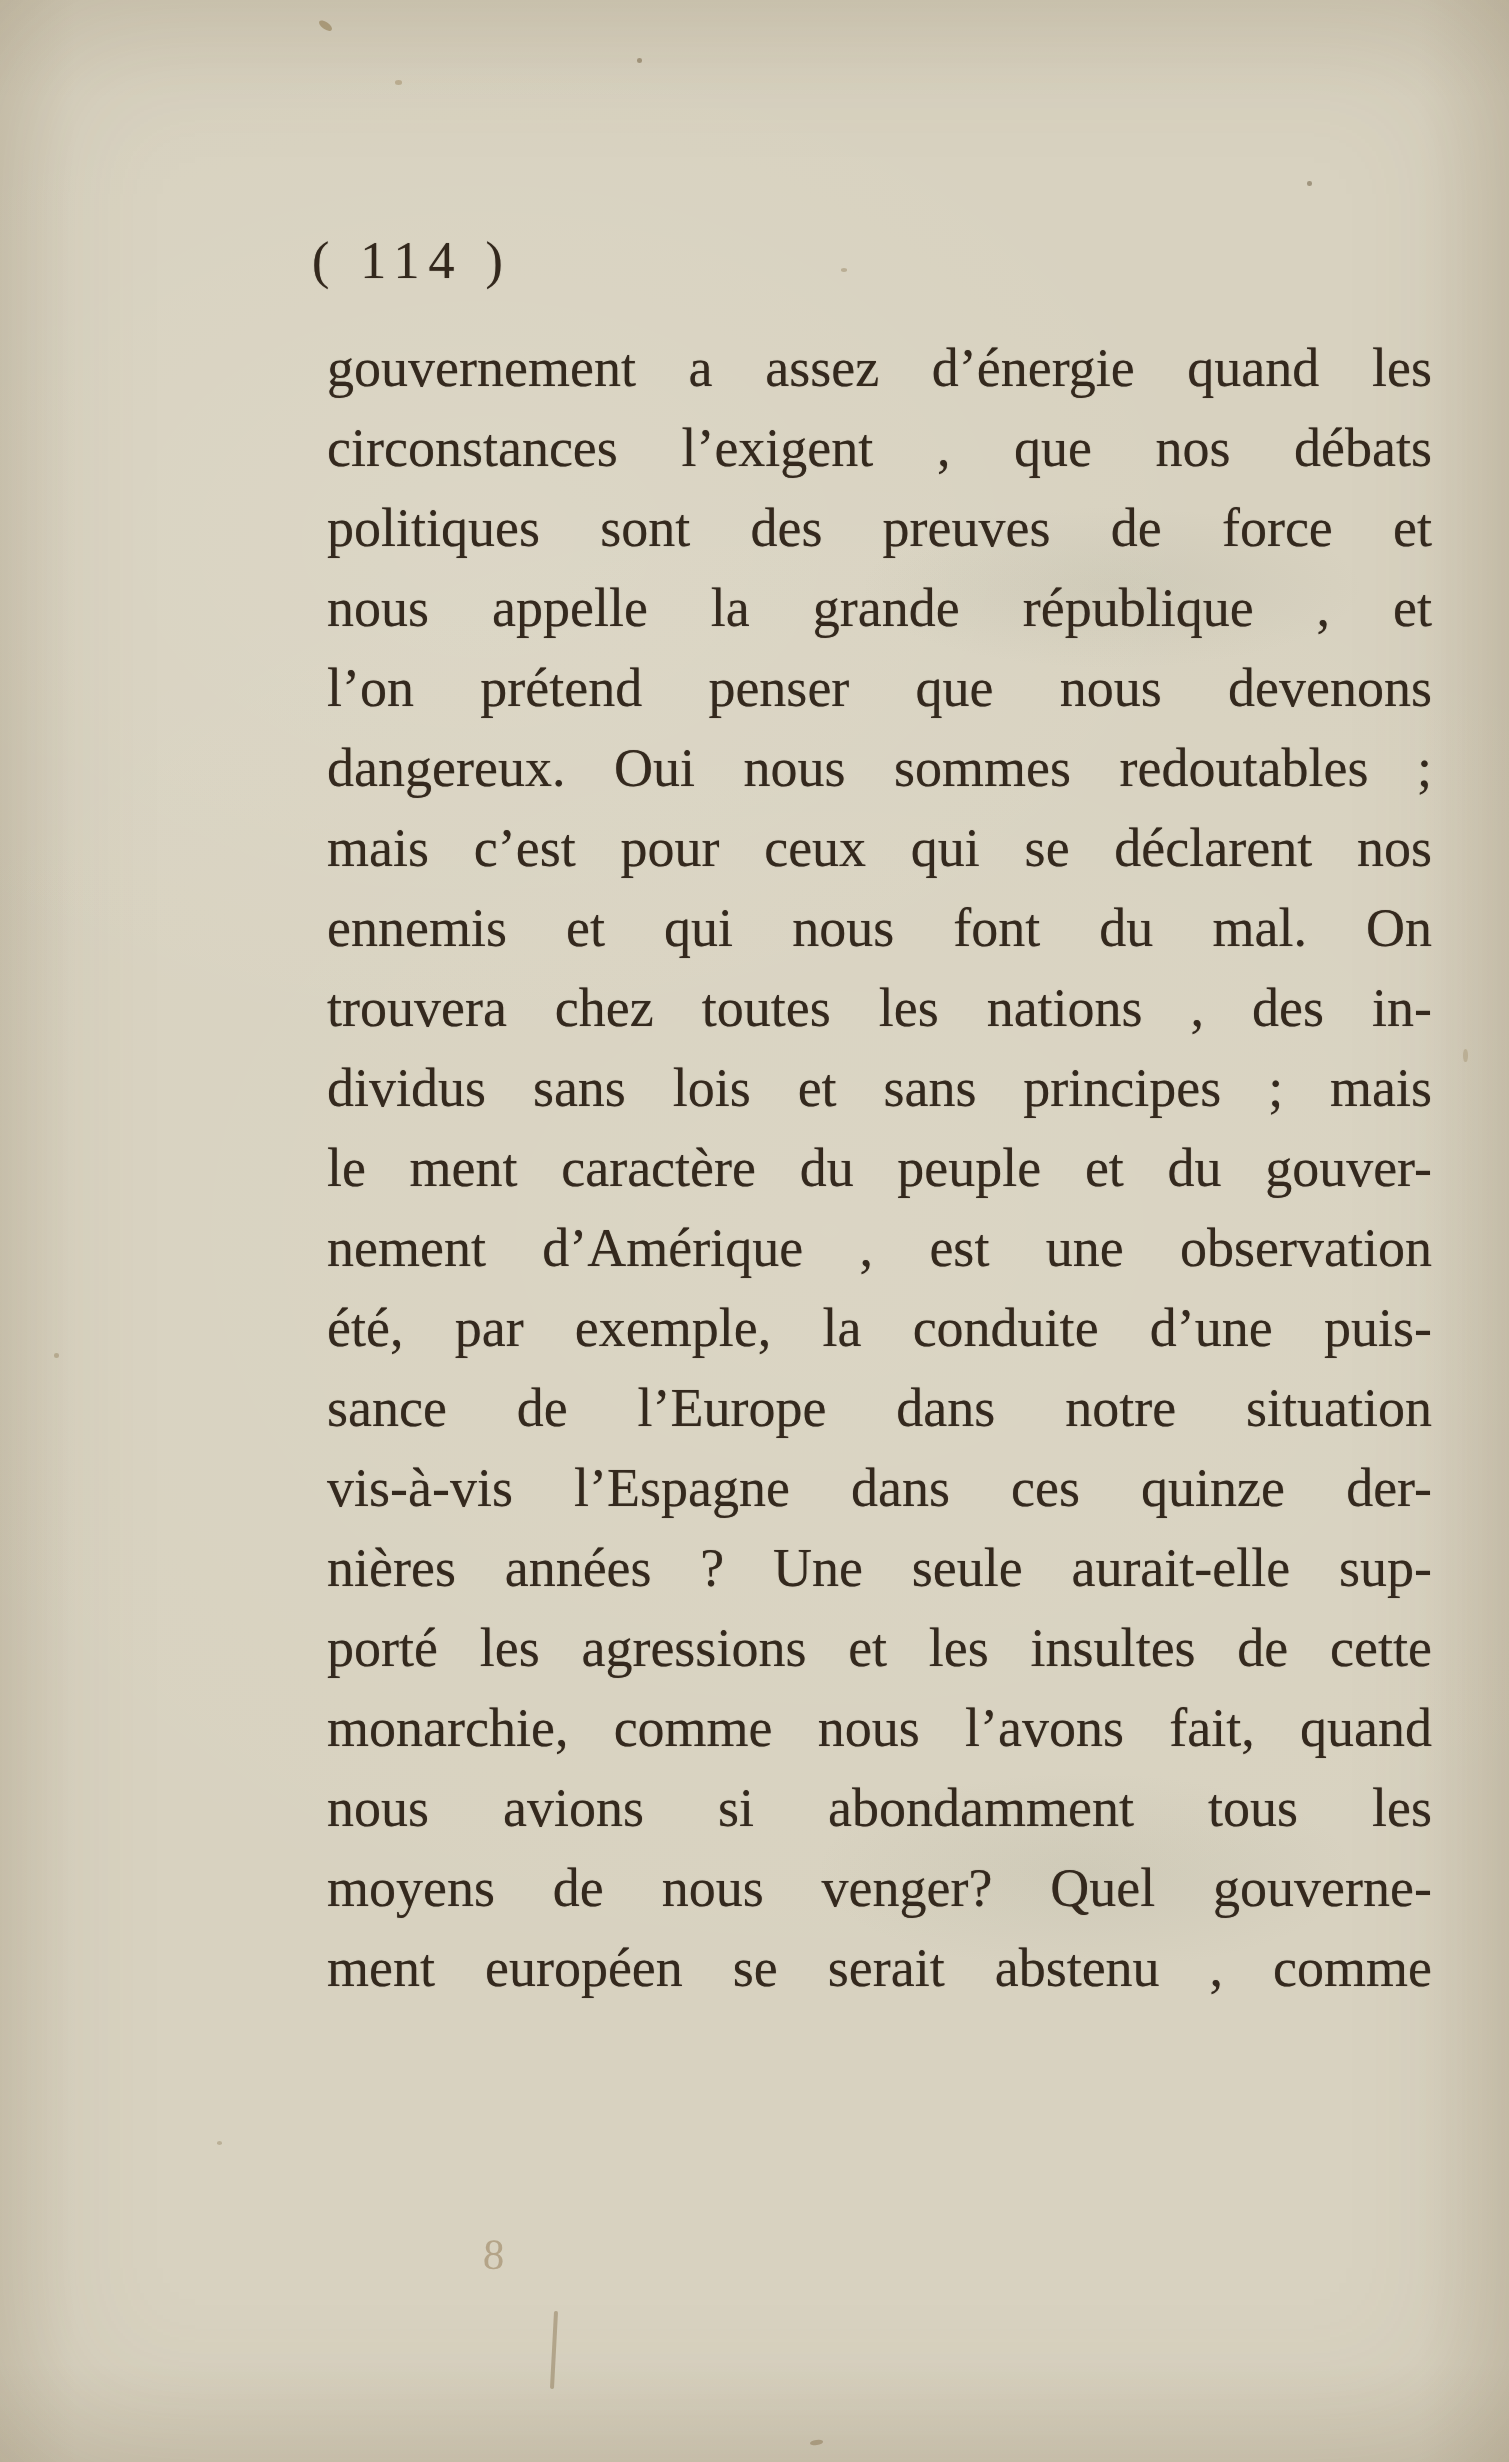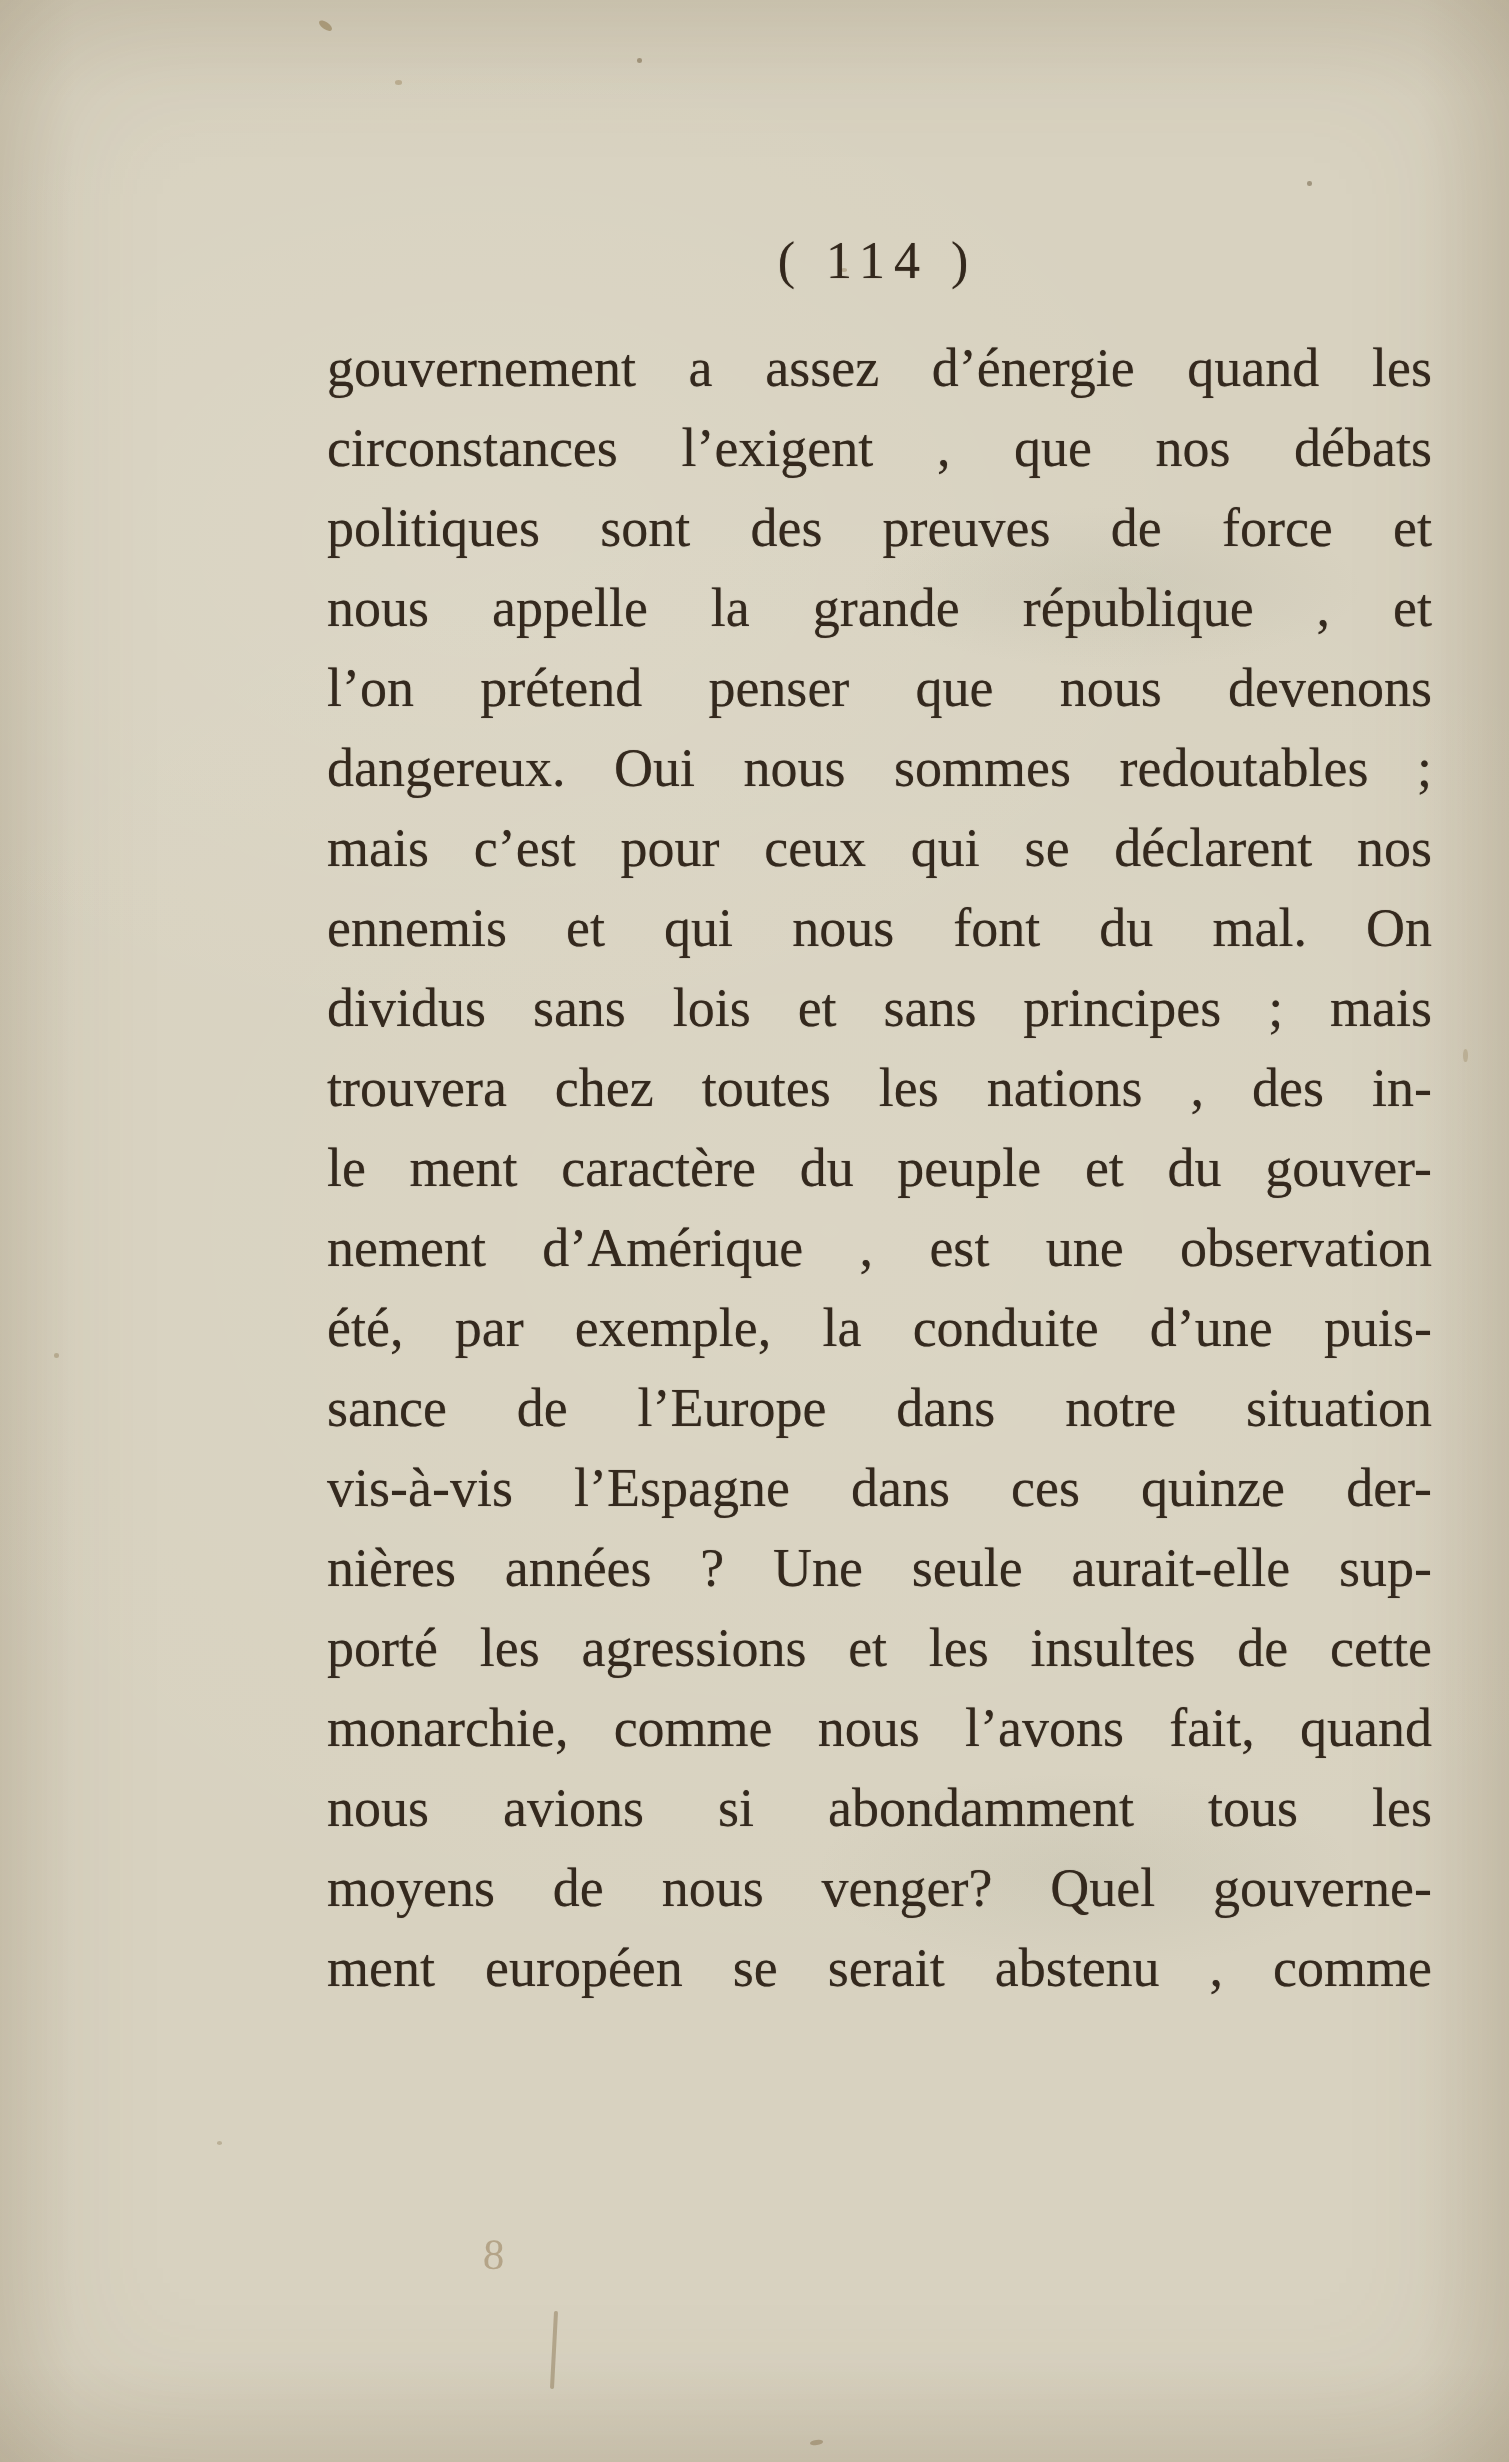--- a/index.html
+++ b/index.html
@@ -20,24 +20,23 @@
     background:
       radial-gradient(1176px 814px at 32% 22%, rgba(255,255,248,0.10), rgba(255,255,248,0) 65%),
       radial-gradient(1537px 1176px at 55% 50%, rgba(255,255,245,0.08), rgba(255,255,245,0) 70%),
       linear-gradient(to right, rgba(148,132,102,0.14), rgba(148,132,102,0) 5%, rgba(148,132,102,0) 94%, rgba(148,132,102,0.18)),
       linear-gradient(to bottom, rgba(148,132,102,0.10), rgba(148,132,102,0) 4%, rgba(148,132,102,0) 96%, rgba(148,132,102,0.15)),
       #d8d2c0;
     box-shadow: inset 0 0 163px rgba(112,96,68,0.18);
   }
   .page-number {
     position: absolute;
-    left: 325px;
+    left: 312px;
     top: 231px;
     width: 1105px;
-    text-align: center;
     font-size: 52px;
     letter-spacing: 9px;
     color: #33281d;
     text-shadow: 0 0 0.9px rgba(51,40,29,0.55);
   }
   .text-block {
     position: absolute;
     left: 327px;
     top: 328px;
     width: 1105px;
@@ -103,22 +102,22 @@
 
   <div class="text-block">
       <div class="line"><span>gouvernement a assez d’énergie quand les</span></div>
       <div class="line"><span>circonstances l’exigent , que nos débats</span></div>
       <div class="line"><span>politiques sont des preuves de force et</span></div>
       <div class="line"><span>nous appelle la </span><span class="it">grande république</span><span> , et</span></div>
       <div class="line"><span>l’on prétend penser que nous devenons</span></div>
       <div class="line"><span>dangereux. Oui nous sommes redoutables ;</span></div>
       <div class="line"><span>mais c’est pour ceux qui se déclarent nos</span></div>
       <div class="line"><span>ennemis et qui nous font du mal. On</span></div>
+      <div class="line"><span>trouvera chez toutes les nations , des in-</span></div>
       <div class="line"><span>dividus sans lois et sans principes ; mais</span></div>
-      <div class="line"><span>trouvera chez toutes les nations , des in-</span></div>
       <div class="line"><span>le ment caractère du peuple et du gouver-</span></div>
       <div class="line"><span>nement d’Amérique , est une observation</span></div>
       <div class="line"><span>été, par exemple, la conduite d’une puis-</span></div>
       <div class="line"><span>sance de l’Europe dans notre situation</span></div>
       <div class="line"><span>vis-à-vis l’Espagne dans ces quinze der-</span></div>
       <div class="line"><span>nières années ? Une seule aurait-elle sup-</span></div>
       <div class="line"><span>porté les agressions et les insultes de cette</span></div>
       <div class="line"><span>monarchie, comme nous l’avons fait, quand</span></div>
       <div class="line"><span>nous avions si abondamment tous les</span></div>
       <div class="line"><span>moyens de nous venger? Quel gouverne-</span></div>

